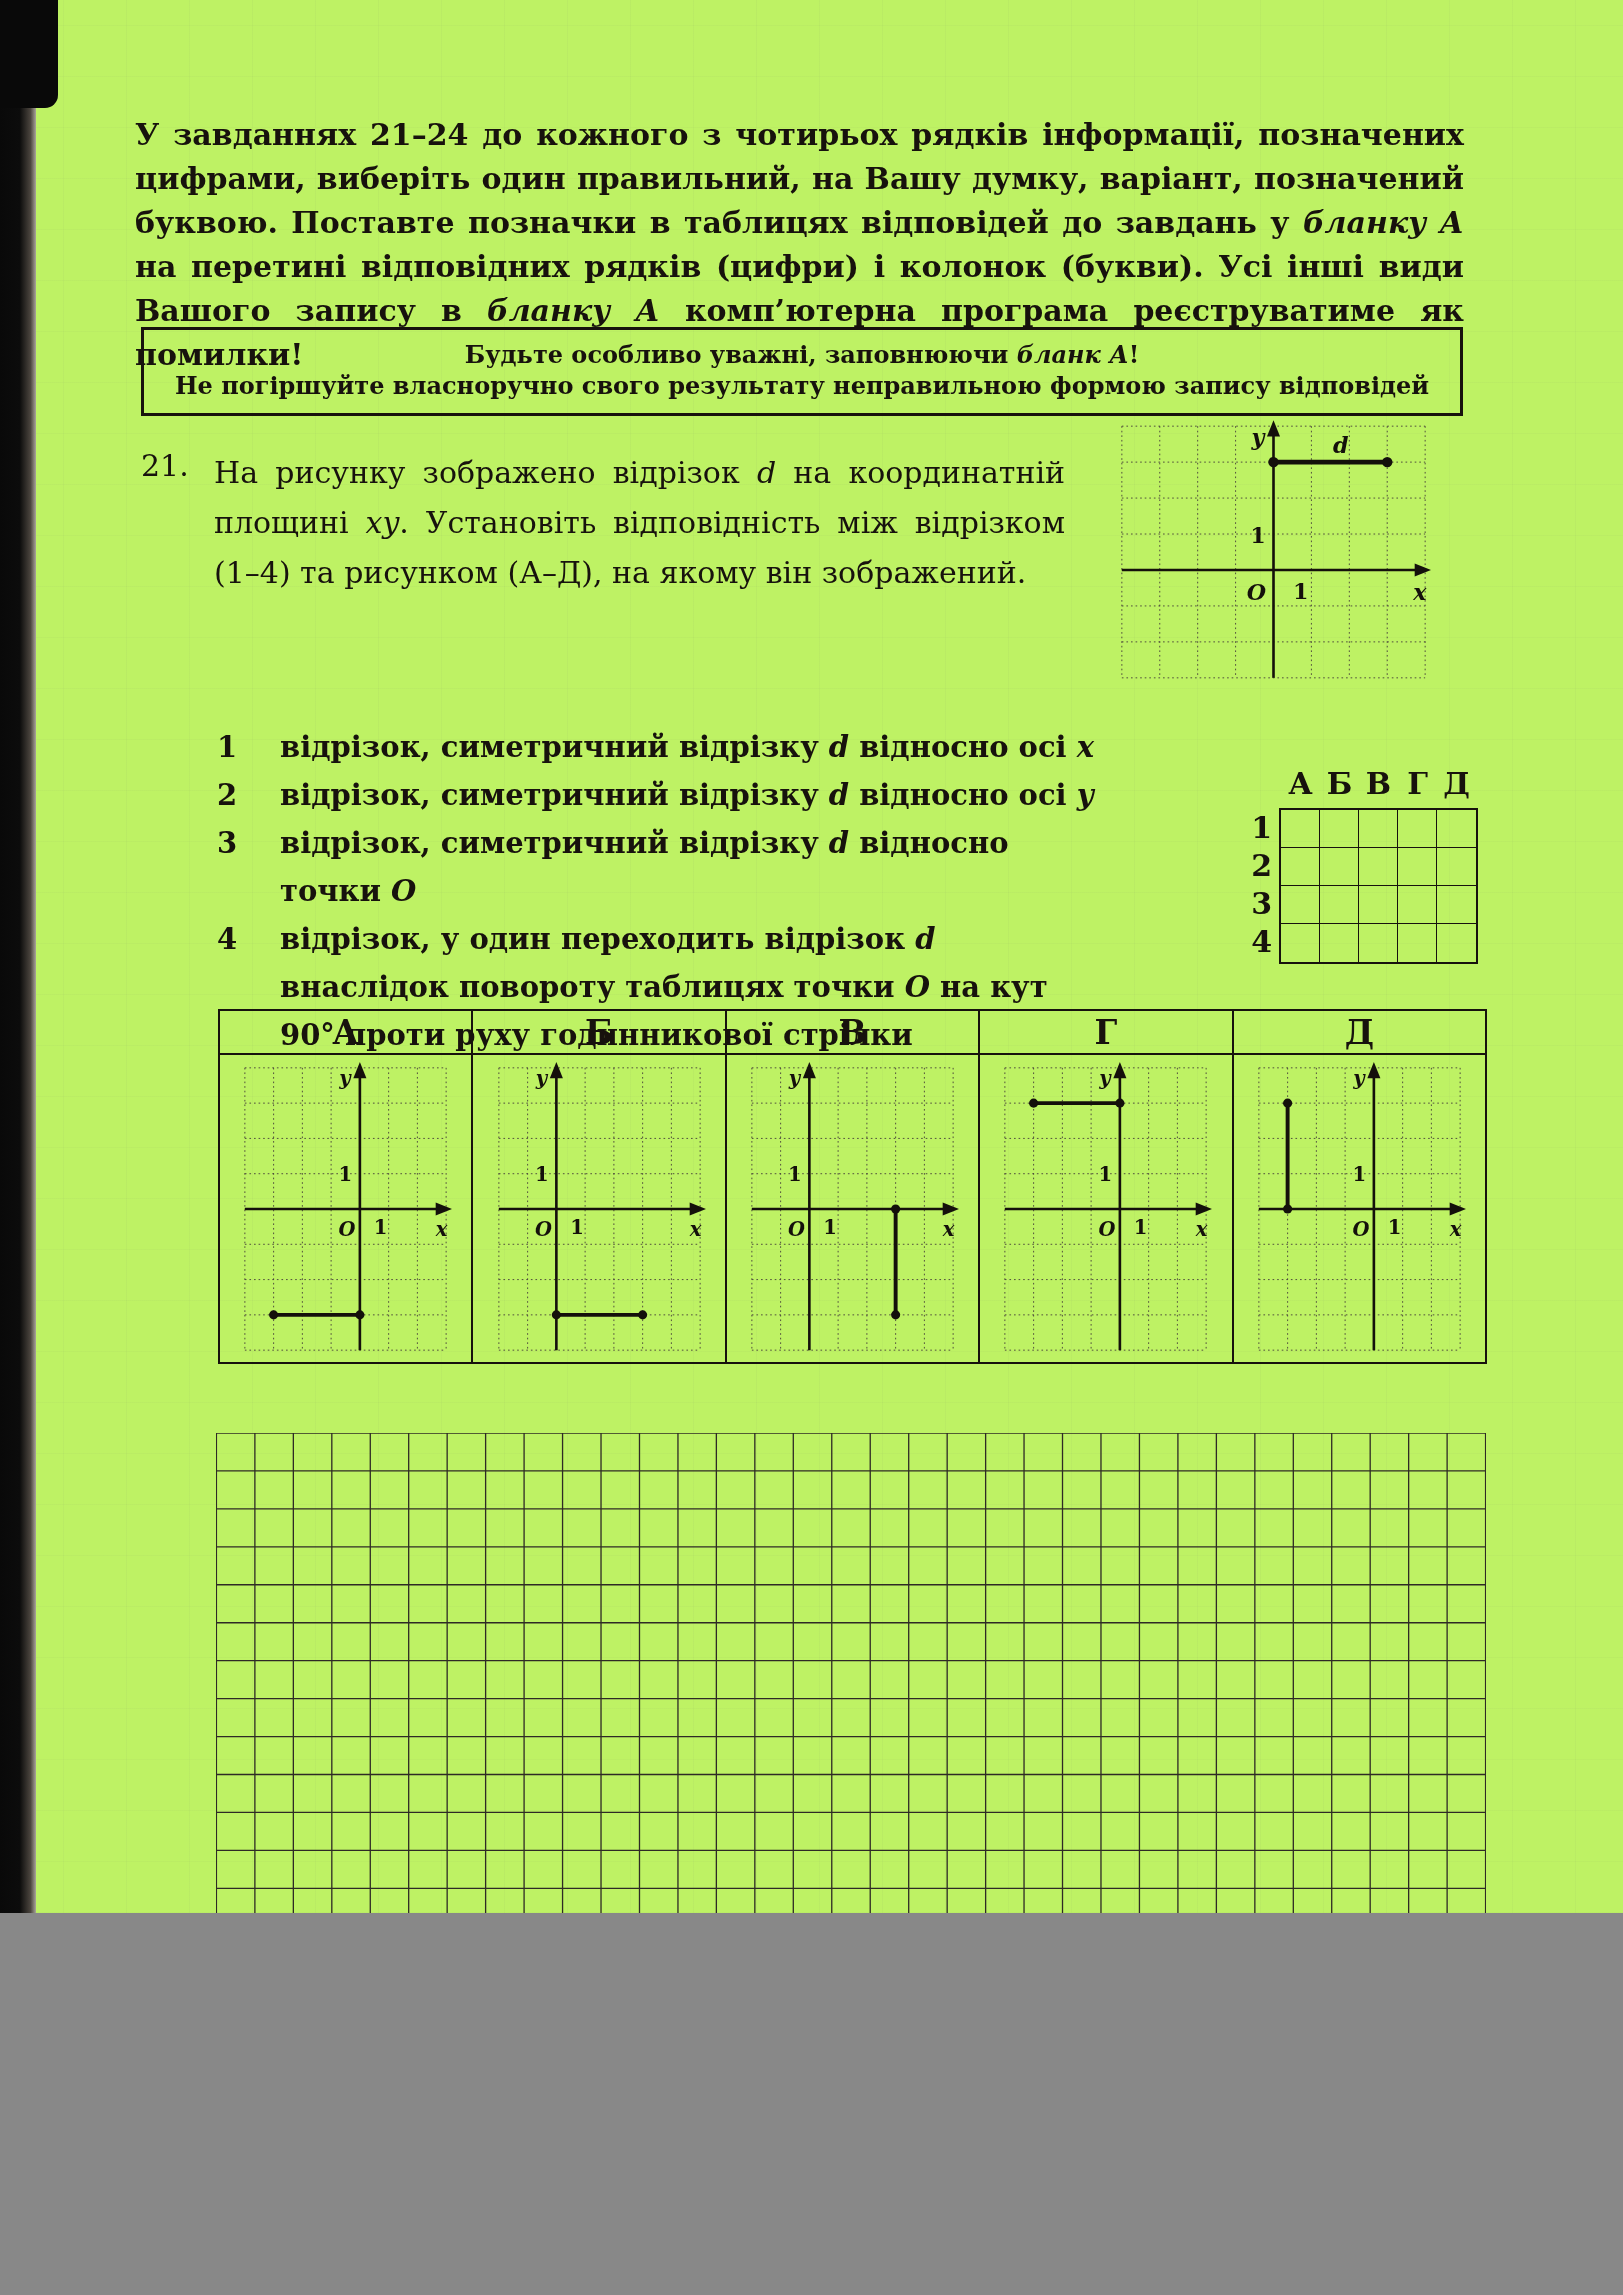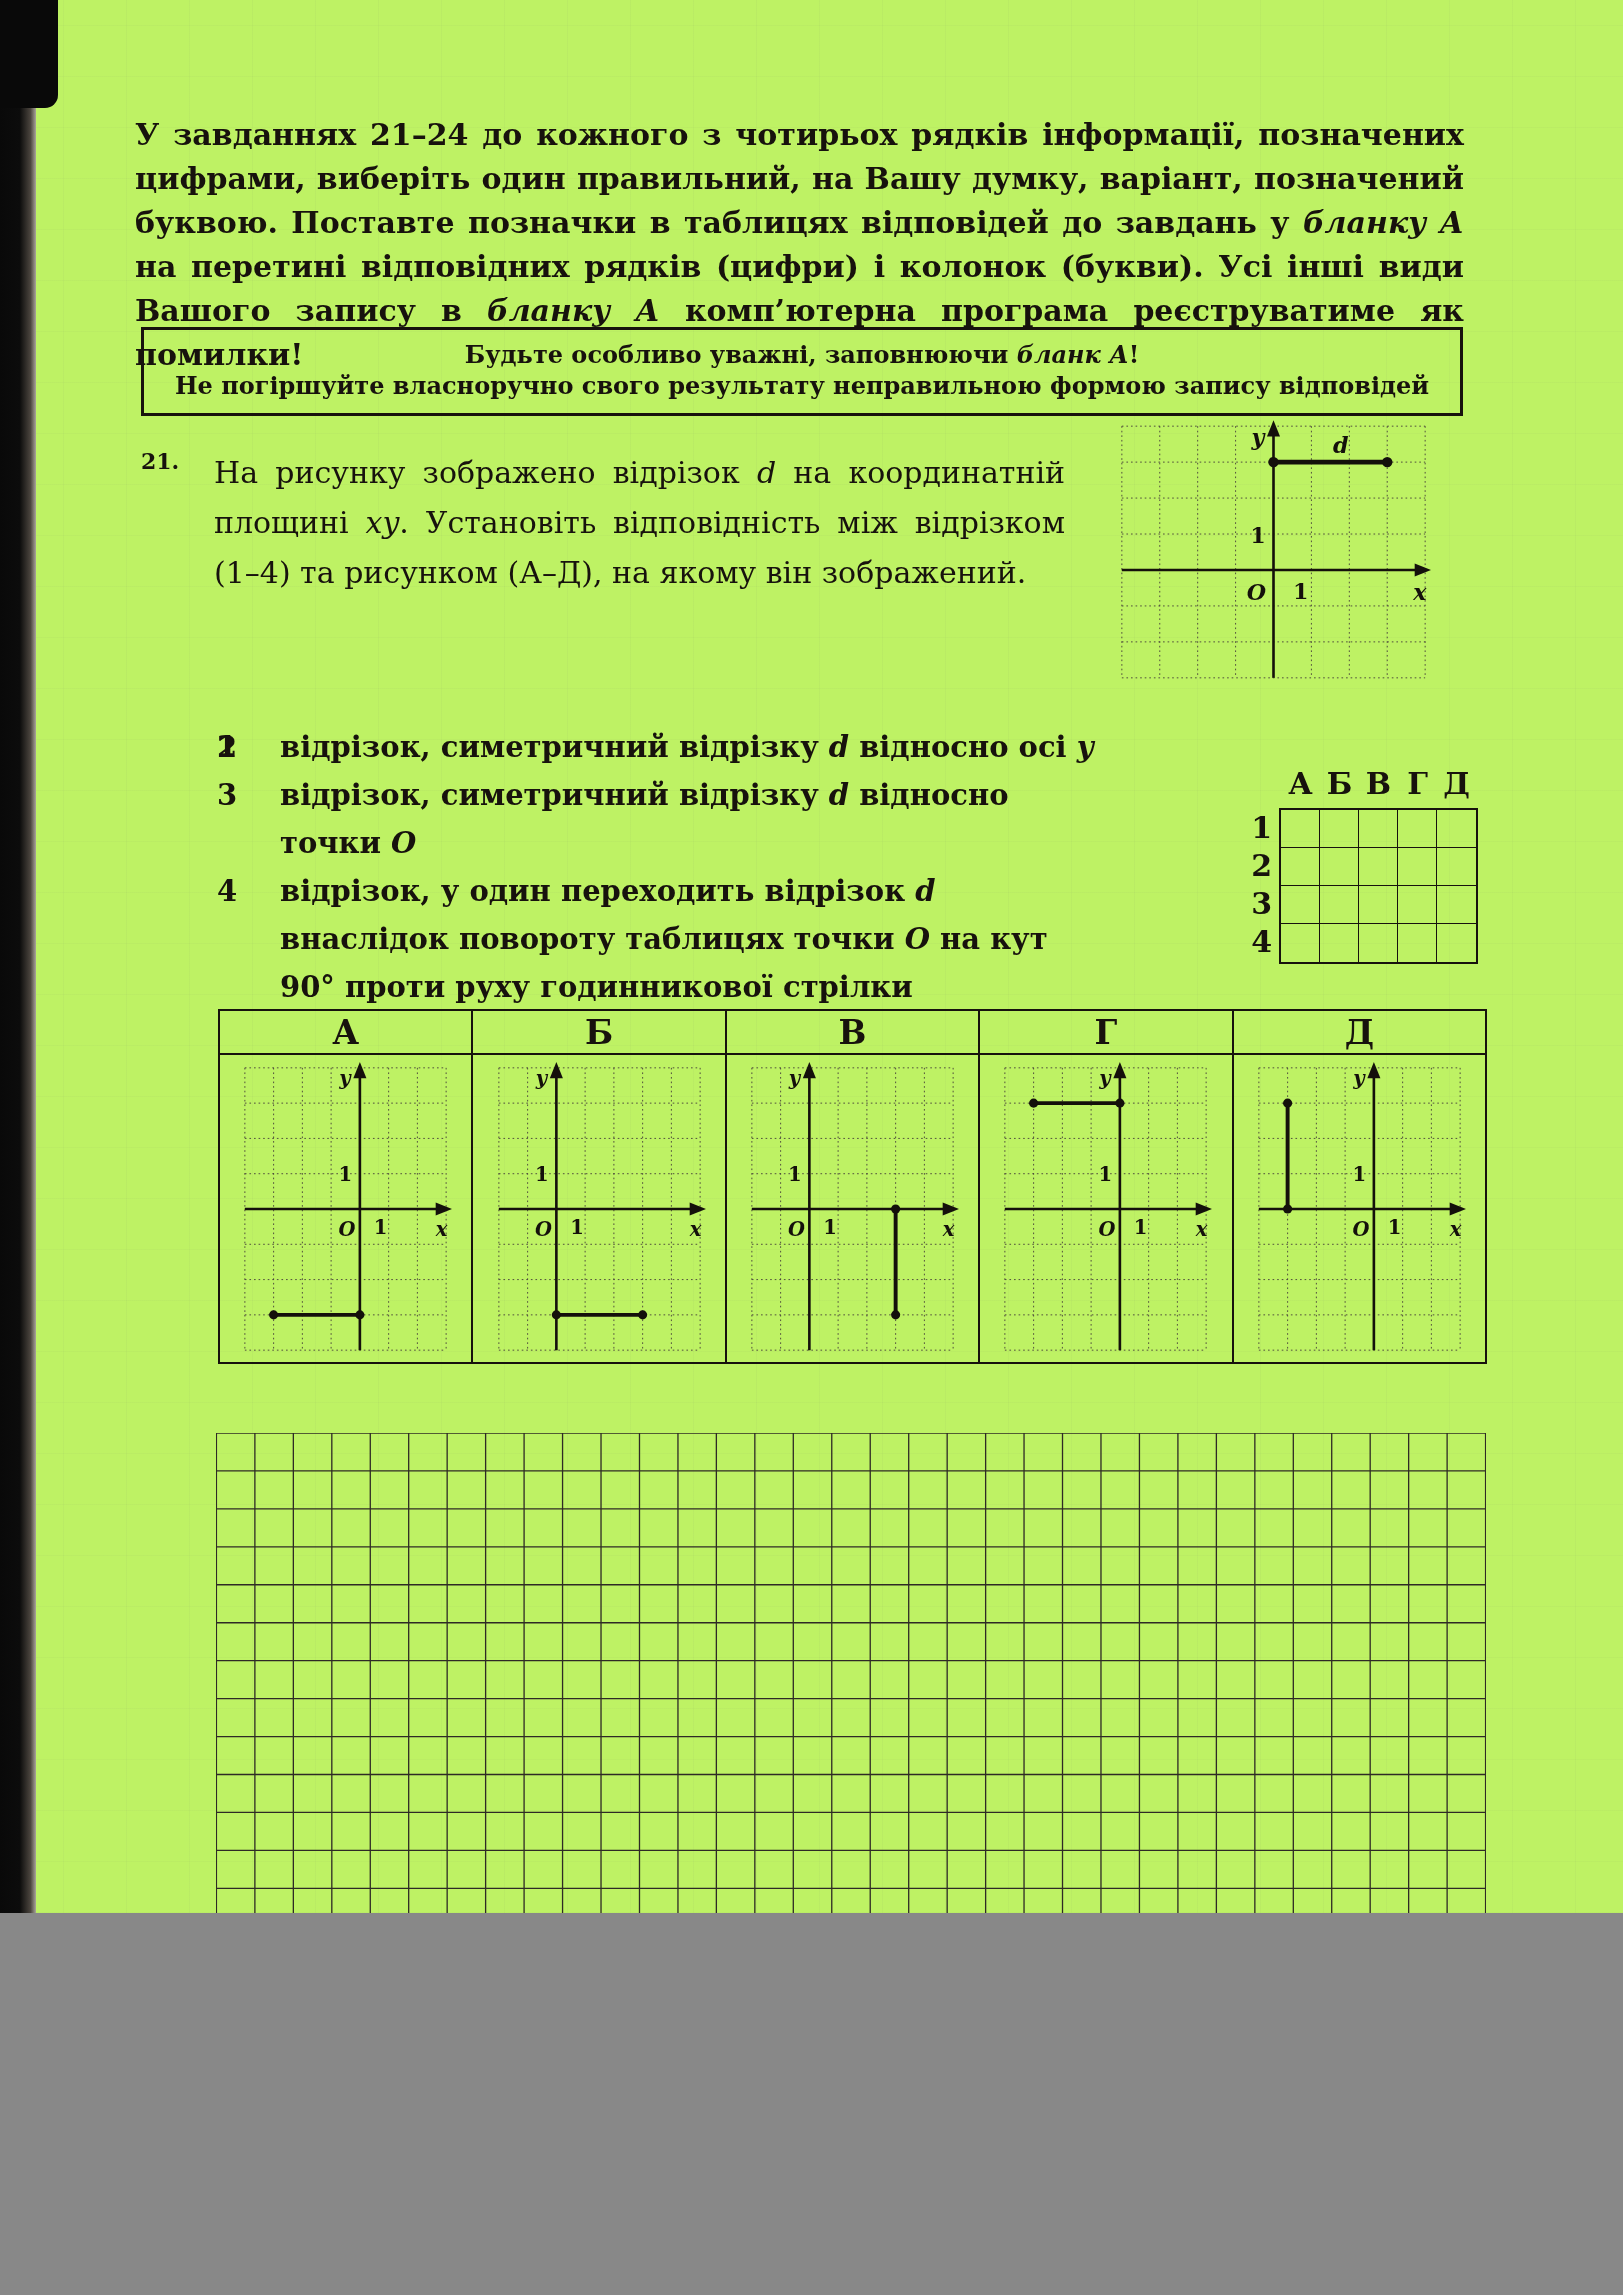--- a/index.html
+++ b/index.html
@@ -15,21 +15,21 @@
     border-bottom-right-radius:13px;}
   .scan-edge-right{position:absolute;right:0;top:0;width:5.2px;height:100%;background:#d9d5cd;}
 
   .instructions{position:absolute;left:135px;top:113px;width:1329px;margin:0;
     font-size:30px;font-weight:700;line-height:44px;text-align:justify;}
   .warning-box{position:absolute;left:141px;top:327px;width:1322px;box-sizing:border-box;
     border:3.3px solid #17120d;padding:9.2px 17px 11.8px;text-align:center;}
   .warning-line{font-size:24px;font-weight:700;line-height:31px;}
 
   .question{position:absolute;left:141px;top:448px;width:929px;}
-  .qnum{position:absolute;left:0;top:0;font-size:22px;font-weight:700;}
+  .qnum{position:absolute;left:0;top:0;font-size:30px;font-weight:400;}
   .qtext{display:block;margin-left:73px;width:851px;font-size:30px;font-weight:400;
     line-height:50px;text-align:justify;}
 
   .main-figure{position:absolute;left:1114px;top:418px;}
 
   .options{position:absolute;left:217px;top:723px;width:877px;list-style:none;margin:0;padding:0;}
   .option{position:relative;padding-left:63px;font-size:29px;font-weight:700;line-height:48px;}
   .onum{position:absolute;left:0;top:0;}
 
   .answer-table{position:absolute;left:1242px;top:758px;}
@@ -116,20 +116,21 @@
         <text class="fl" font-size="34" text-anchor="end" x="466" y="266">x</text>
         <text class="fl" font-size="34" text-anchor="middle" x="205.9" y="266">O</text>
         <text class="fn" font-size="34" text-anchor="middle" x="273.76" y="264">1</text>
         <text class="fn" font-size="34" text-anchor="end" x="220" y="178">1</text>
         <text class="fl" font-size="34" text-anchor="middle" x="335" y="41">d</text>
       </svg></div>
 
   <ol class="options">
     <li class="option">
       <span class="onum">1</span>
+      <span class="otext"><span>відрізок, симетричний відрізку </span><i>d</i><span> відносно осі </span><i>x</i></span>
     </li>
     <li class="option">
       <span class="onum">2</span>
       <span class="otext"><span>відрізок, симетричний відрізку </span><i>d</i><span> відносно осі </span><i>y</i></span>
     </li>
     <li class="option">
       <span class="onum">3</span>
       <span class="otext"><span>відрізок, симетричний відрізку </span><i>d</i><span> відносно точки </span><i>O</i></span>
     </li>
     <li class="option">

